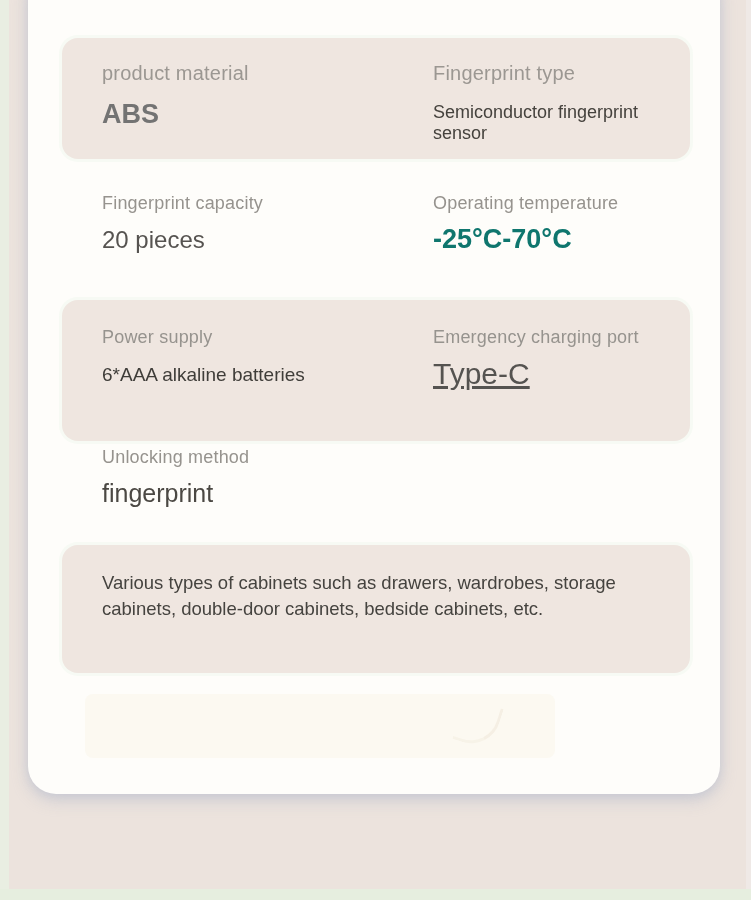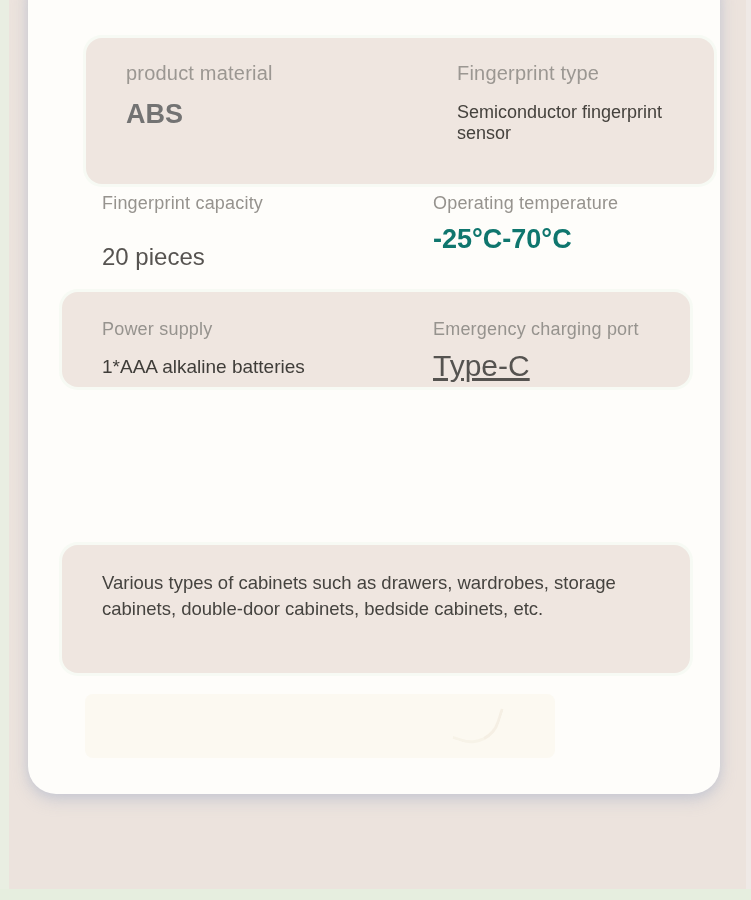--- a/index.html
+++ b/index.html
@@ -42,23 +42,23 @@
   .section {
     position: absolute;
     left: 62px;
     width: 628px;
   }
   .section.boxed {
     background: #efe6e0;
     border-radius: 16px;
     box-shadow: 0 0 0 3px rgba(240, 247, 238, 0.55);
   }
-  .s1 { top: 38px;  height: 146px; margin-left: 24px; }
+  .s1 { top: 38px;  height: 121px; }
   .s2 { top: 180px; height: 100px; }
-  .s3 { top: 292px; height: 95px; }
+  .s3 { top: 300px; height: 141px; }
   .s4 { top: 433px; height: 95px;  }
   .s5 { top: 545px; height: 128px; }
 
   .cell { position: absolute; }
   .cell.col-left  { left: 40px; }
   .cell.col-right { left: 371px; }
   .s1 .cell { top: 22px; }
   .s2 .cell { top: 11px; }
   .s3 .cell { top: 25px; }
   .s4 .cell { top: 12px; }
@@ -69,21 +69,21 @@
     font-size: 18px;
     line-height: 24px;
     color: #96938e;
     letter-spacing: 0.2px;
   }
   .s1 .label { font-size: 20px; line-height: 26px; color: #9b9792; }
 
   .value { display: block; color: #4c4944; }
   .v-abs     { margin-top: 13px; font-size: 27px; font-weight: 600; color: #737373; }
   .v-semi    { margin-top: 16px; font-size: 18px; font-weight: 500; color: #45423d; }
-  .v-pieces  { margin-top: 28px; font-size: 24px; font-weight: 400; color: #565350; }
+  .v-pieces  { margin-top: 11px; font-size: 24px; font-weight: 400; color: #565350; }
   .v-temp    { margin-top: 9px;  font-size: 27px; font-weight: 700; color: #0f766e; }
   .v-batt    { margin-top: 15px; font-size: 19px; font-weight: 500; color: #3f3d39; }
   .v-typec   { margin-top: 8px;  font-size: 30px; font-weight: 400; color: #555350; text-decoration: underline; }
   .v-finger  { margin-top: 10px; font-size: 25px; font-weight: 400; color: #4b4843; }
   .v-scope   { margin-top: 7px;  font-size: 18.5px; font-weight: 500; color: #45433f;
                line-height: 26px; width: 556px; }
 
   
   .ghost-rect {
     position: absolute;
@@ -130,28 +130,34 @@
     </div>
     <div class="cell col-right">
       <span class="label">Operating temperature</span>
       <span class="value v-temp">-25°C-70°C</span>
     </div>
   </div>
 
   <div class="section boxed s3">
     <div class="cell col-left">
       <span class="label">Power supply</span>
-      <span class="value v-batt">1*AAA alkaline batteries</span>
+      <span class="value v-batt">6*AAA alkaline batteries</span>
     </div>
     <div class="cell col-right">
       <span class="label">Emergency charging port</span>
       <span class="value v-typec">Type-C</span>
     </div>
   </div>
 
+  <div class="section s4">
+    <div class="cell col-left">
+      <span class="label">Unlocking method</span>
+      <span class="value v-finger">fingerprint</span>
+    </div>
+  </div>
 
   <div class="section boxed s5">
     <div class="cell col-left">
       <span class="value v-scope">Various types of cabinets such as drawers, wardrobes, storage cabinets, double-door cabinets, bedside cabinets, etc.</span>
     </div>
   </div>
 
   <div class="ghost-rect"></div>
   <div class="ghost-curve"></div>
 </div>

